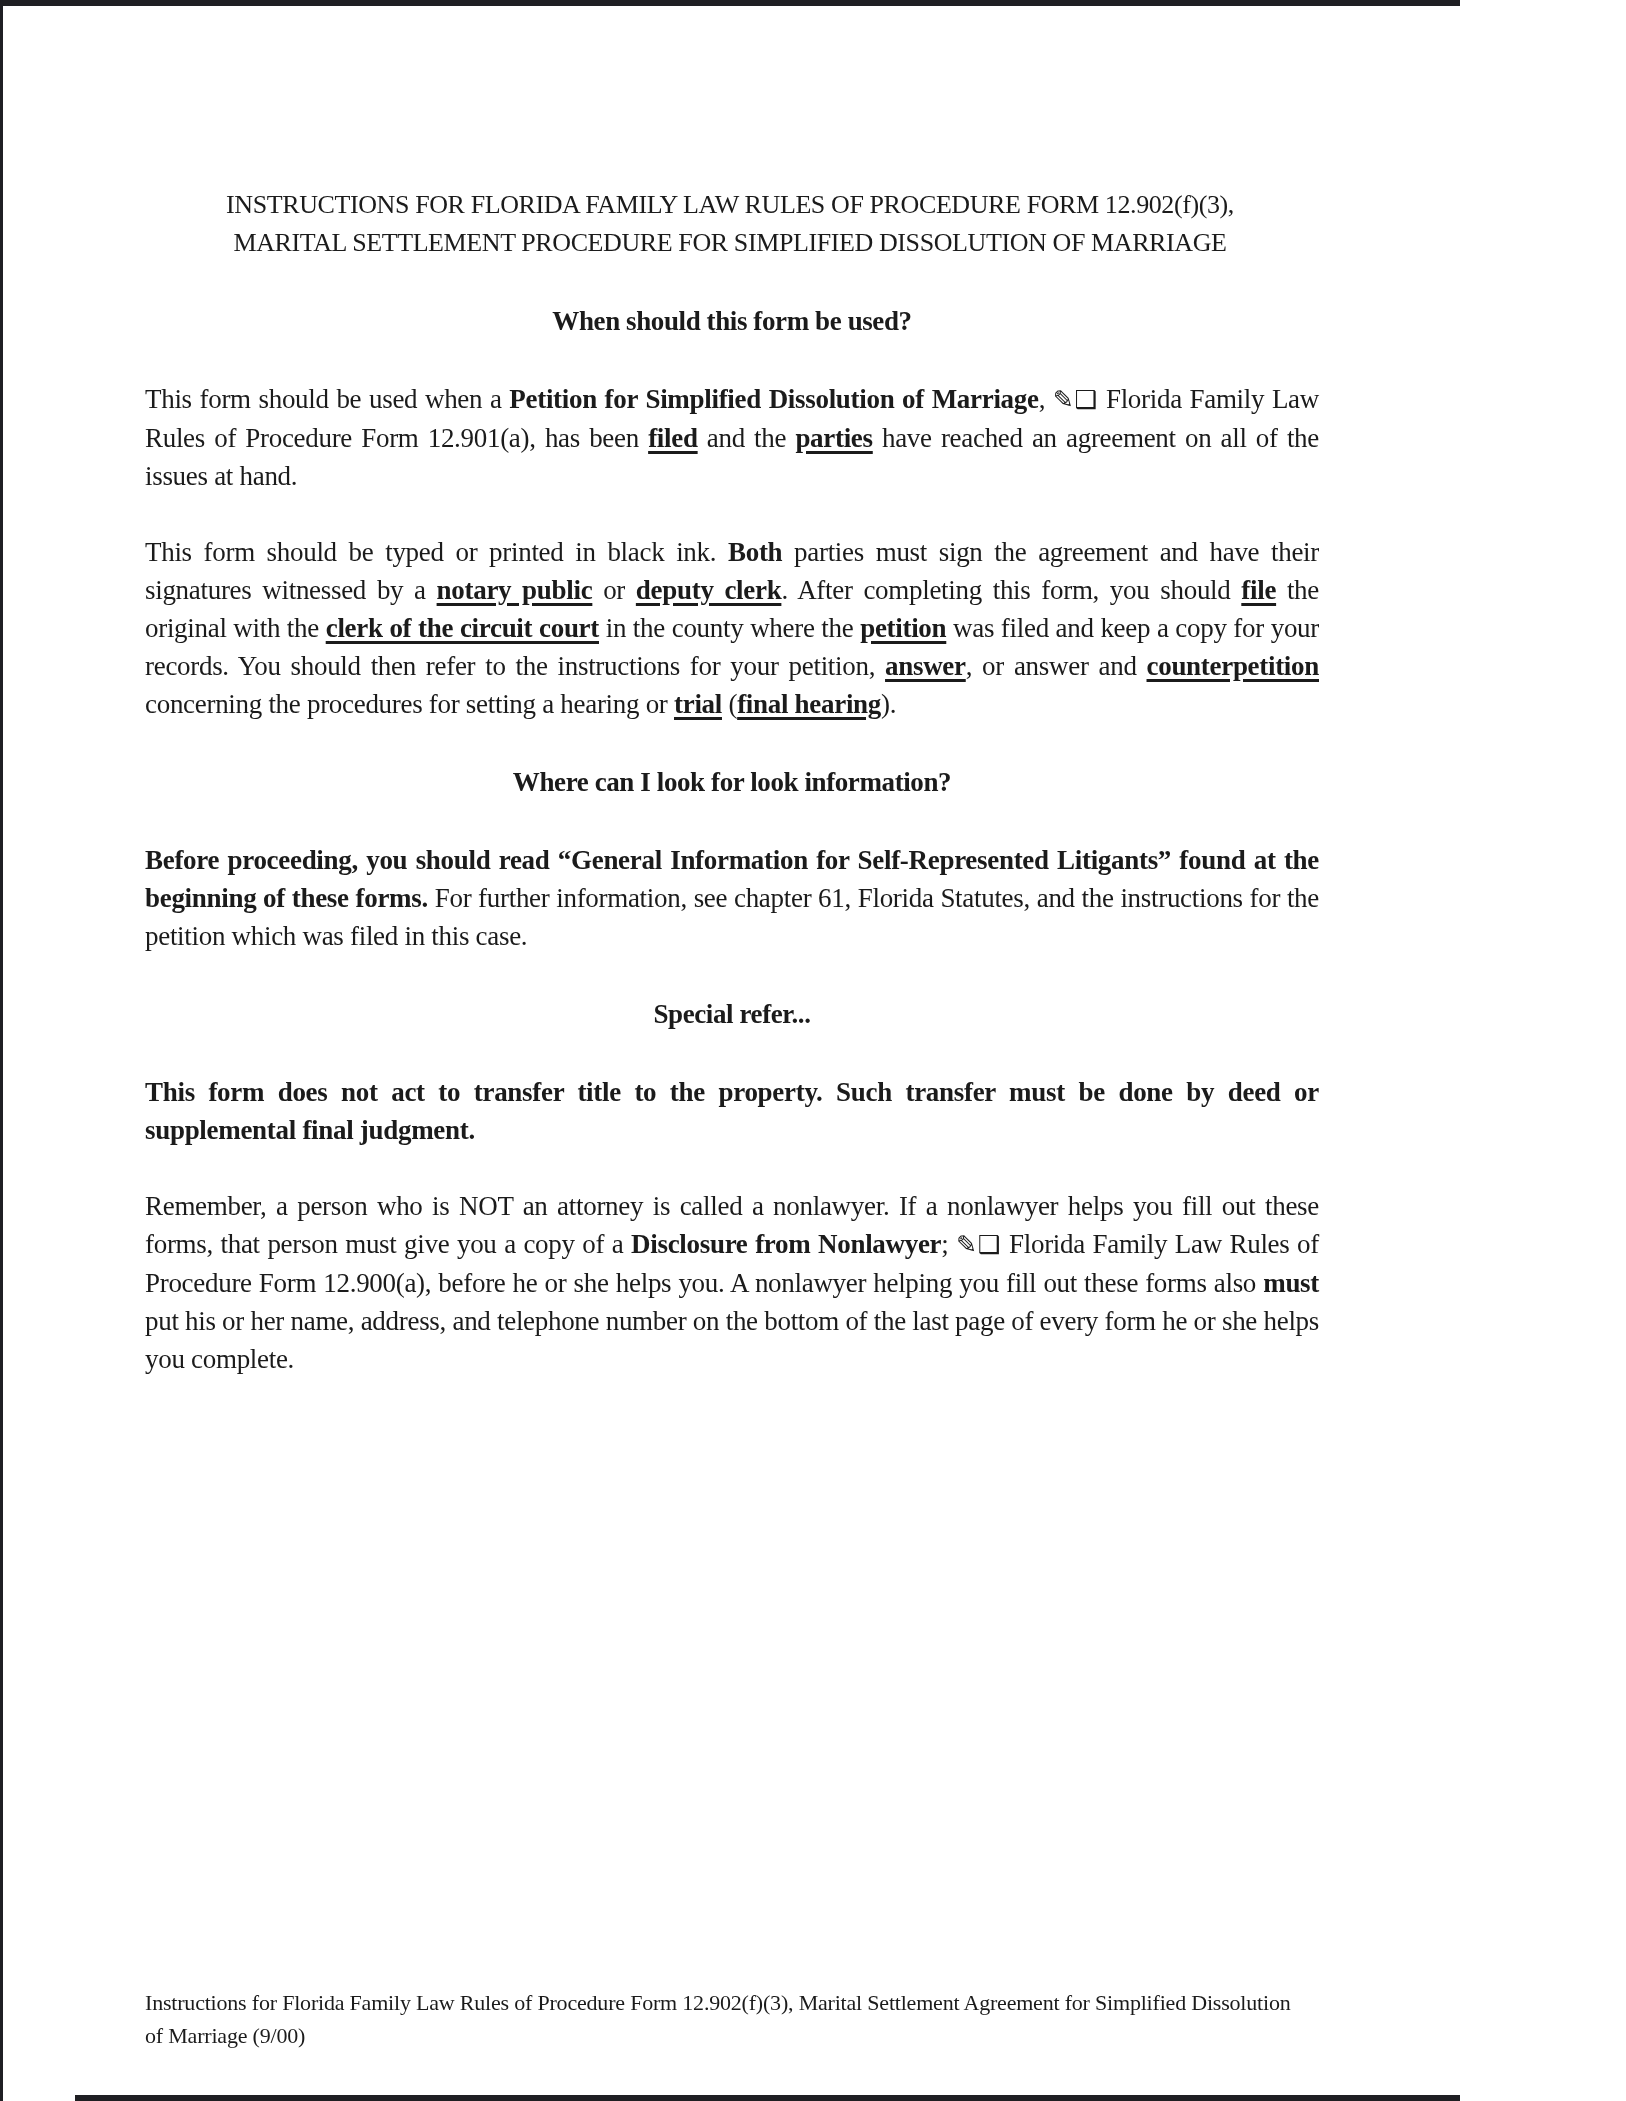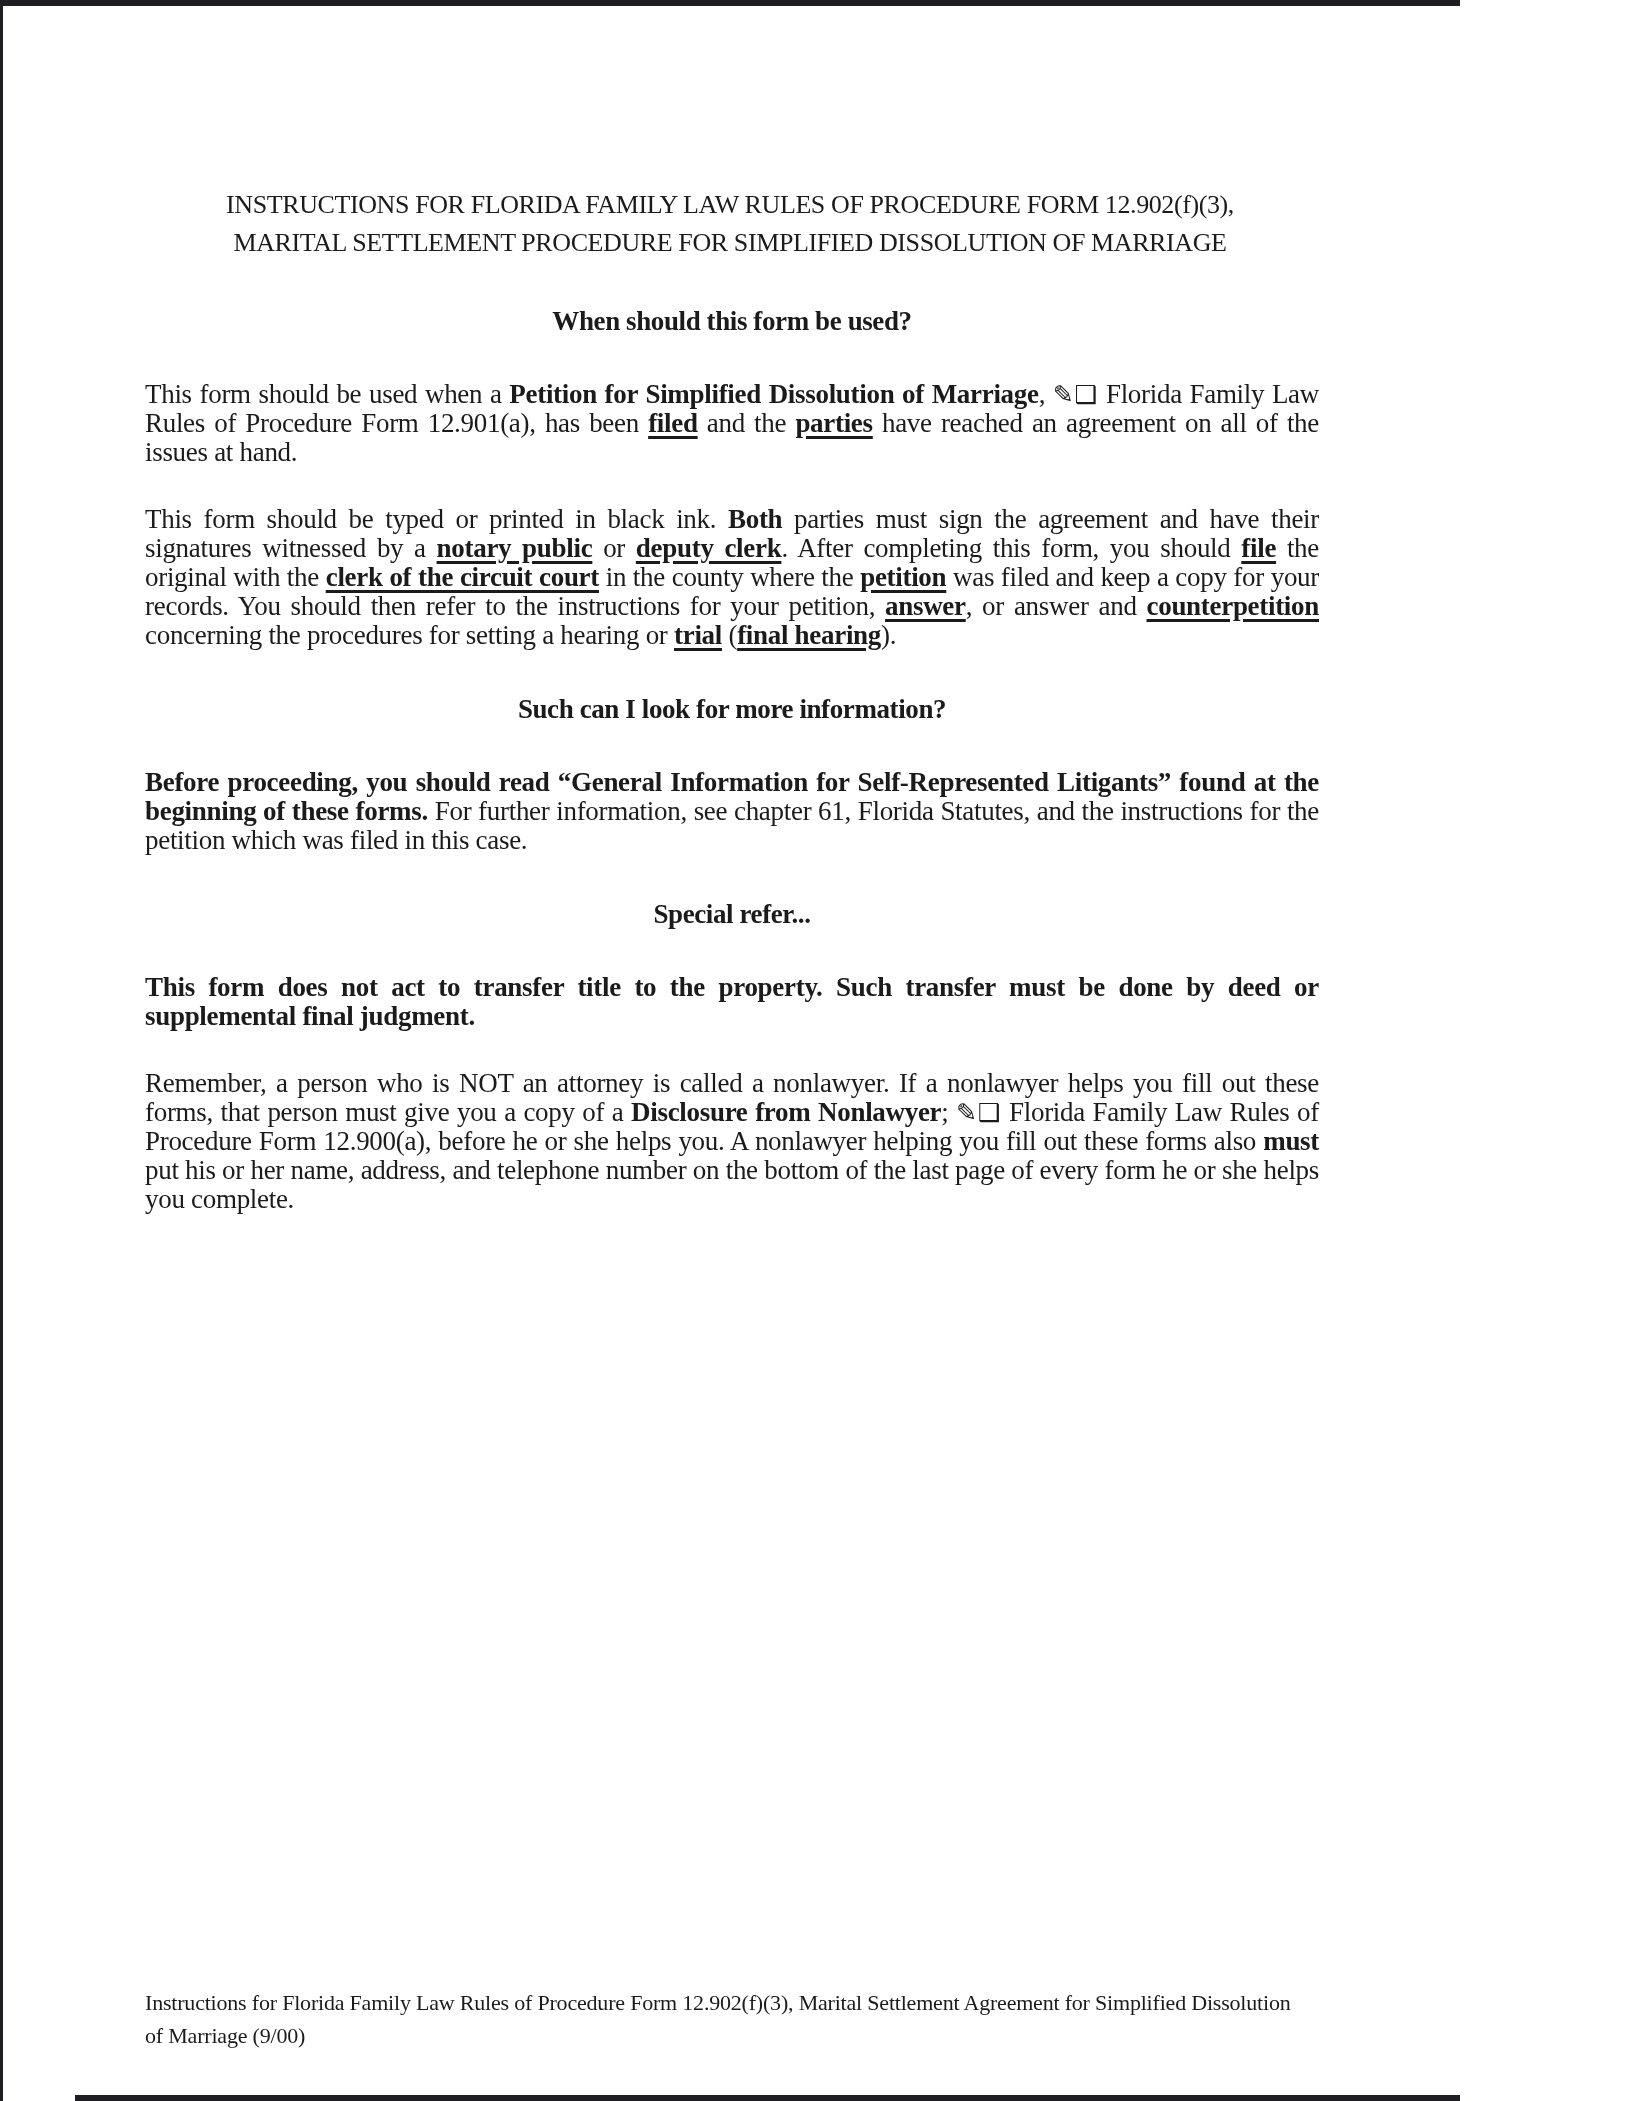--- a/index.html
+++ b/index.html
@@ -48,21 +48,21 @@
     text-align: center;
     font-weight: bold;
     font-size: 27px;
     line-height: 38px;
     margin: 40px 0;
     letter-spacing: -0.4px;
   }
   .doc-para {
     text-align: justify;
     font-size: 27px;
-    line-height: 29px;
+    line-height: 38px;
     margin: 38px 0;
     letter-spacing: -0.3px;
   }
   .run-n { font-weight: normal; }
   .run-b { font-weight: bold; }
   .run-bu {
     font-weight: bold;
     text-decoration: underline;
     text-decoration-thickness: 2.5px;
     text-underline-offset: 4px;
@@ -92,21 +92,21 @@
 
   <header class="doc-title">
     <div>INSTRUCTIONS FOR FLORIDA FAMILY LAW RULES OF PROCEDURE FORM 12.902(f)(3),</div>
     <div>MARITAL SETTLEMENT PROCEDURE FOR SIMPLIFIED DISSOLUTION OF MARRIAGE</div>
   </header>
 
   <main class="doc-content" id="doc-content">
       <div class="doc-heading">When should this form be used?</div>
       <p class="doc-para"><span class="run-n">This form should be used when a </span><span class="run-b">Petition for Simplified Dissolution of Marriage</span><span class="run-n">, </span><span class="run-sym">✎❑</span><span class="run-n"> Florida Family Law Rules of Procedure Form 12.901(a), has been </span><span class="run-bu">filed</span><span class="run-n"> and the </span><span class="run-bu">parties</span><span class="run-n"> have reached an agreement on all of the issues at hand.</span></p>
       <p class="doc-para"><span class="run-n">This form should be typed or printed in black ink.  </span><span class="run-b">Both</span><span class="run-n"> parties must sign the agreement and have their signatures witnessed by a </span><span class="run-bu">notary public</span><span class="run-n"> or </span><span class="run-bu">deputy clerk</span><span class="run-n">.  After completing this form, you should </span><span class="run-bu">file</span><span class="run-n"> the original with the </span><span class="run-bu">clerk of the circuit court</span><span class="run-n"> in the county where the </span><span class="run-bu">petition</span><span class="run-n"> was filed and keep a copy for your records.  You should then refer to the instructions for your petition, </span><span class="run-bu">answer</span><span class="run-n">, or answer and </span><span class="run-bu">counterpetition</span><span class="run-n"> concerning the procedures for setting a hearing or </span><span class="run-bu">trial</span><span class="run-n"> (</span><span class="run-bu">final hearing</span><span class="run-n">).</span></p>
-      <div class="doc-heading">Such can I look for more information?</div>
+      <div class="doc-heading">Where can I look for look information?</div>
       <p class="doc-para"><span class="run-b">Before proceeding, you should read “General Information for Self-Represented Litigants” found at the beginning of these forms.</span><span class="run-n">  For further information, see chapter 61, Florida Statutes, and the instructions for the petition which was filed in this case.</span></p>
       <div class="doc-heading">Special refer...</div>
       <p class="doc-para"><span class="run-b">This form does not act to transfer title to the property.  Such transfer must be done by deed or supplemental final judgment.</span></p>
       <p class="doc-para"><span class="run-n">Remember, a person who is NOT an attorney is called a nonlawyer. If a nonlawyer helps you fill out these forms, that person must give you a copy of a </span><span class="run-b">Disclosure from Nonlawyer</span><span class="run-n">; </span><span class="run-sym">✎❑</span><span class="run-n"> Florida Family Law Rules of Procedure Form 12.900(a), before he or she helps you.  A nonlawyer helping you fill out these forms also </span><span class="run-b">must</span><span class="run-n"> put his or her name, address, and telephone number on the bottom of the last page of every form he or she helps you complete.</span></p>
     </main>
 
   <footer class="doc-footer">
     <div>Instructions for Florida Family Law Rules of Procedure Form 12.902(f)(3), Marital Settlement Agreement for Simplified Dissolution</div>
     <div>of Marriage (9/00)</div>
   </footer>

